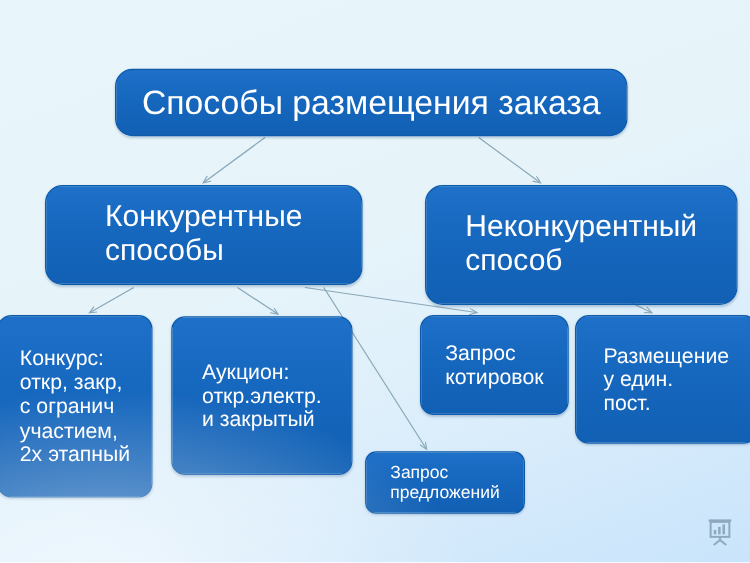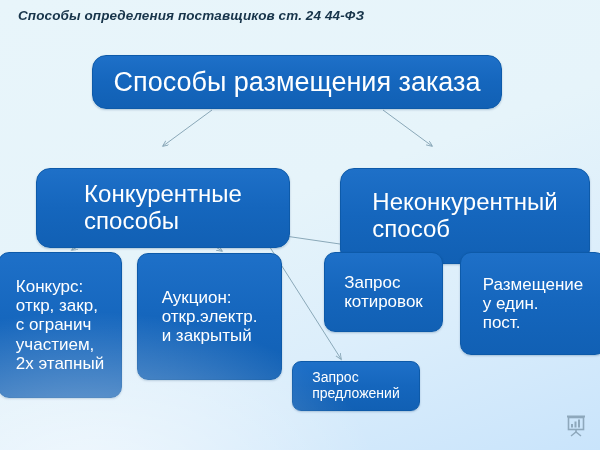--- a/index.html
+++ b/index.html
@@ -69,29 +69,28 @@
     padding: 2px 16px;
   }
   .node.root {
     left: 92px; top: 55px; width: 410px; height: 54px;
     font-size: 27px;
     border-radius: 14px;
   }
   .node.level2 {
     font-size: 24px;
     border-radius: 14px;
-    margin-top: 20px;
   }
   .node.n-competitive { left: 36px; top: 148px; width: 254px; height: 80px; }
   .node.n-noncompetitive { left: 340px; top: 148px; width: 250px; height: 96px; }
 
   .node.leaf { font-size: 17px; border-radius: 11px; }
   .node.n-konkurs     { left: -2px;  top: 252px; width: 124px; height: 146px; }
   .node.n-aukcion     { left: 137px; top: 253px; width: 145px; height: 127px; }
-  .node.n-kotirovok   { left: 324px; top: 252px; width: 119px; height: 80px; }
+  .node.n-kotirovok   { left: 336px; top: 252px; width: 119px; height: 80px; }
   .node.n-edinpost    { left: 460px; top: 252px; width: 146px; height: 103px; }
   .node.n-predlozhenii{ left: 292px; top: 361px; width: 128px; height: 50px;
                         font-size: 14px; border-radius: 9px; }
 
   #watermark {
     position: absolute;
     right: 12px;
     bottom: 12px;
     display: flex;
     align-items: center;
@@ -108,21 +107,20 @@
     width: 24px;
     height: 24px;
     display: block;
   }
 </style>
 </head>
 <body>
 
 <div id="slide">
 
-  <div id="title">Способы определения поставщиков ст. 24 44-ФЗ</div>
 
   <svg id="connectors" viewBox="0 0 600 450" xmlns="http://www.w3.org/2000/svg">
     <defs>
       <marker id="arrow" markerWidth="7" markerHeight="7" refX="5.4" refY="2.6" orient="auto" markerUnits="strokeWidth">
         <path d="M0,0 L6,2.6 L0,5.2" fill="none" stroke="#8aa8b8" stroke-width="0.9"></path>
       </marker>
     </defs>
     <g stroke="#8aa8b8" stroke-width="1" fill="none" marker-end="url(#arrow)">
 
       <path d="M212,110 L163,146"></path>

